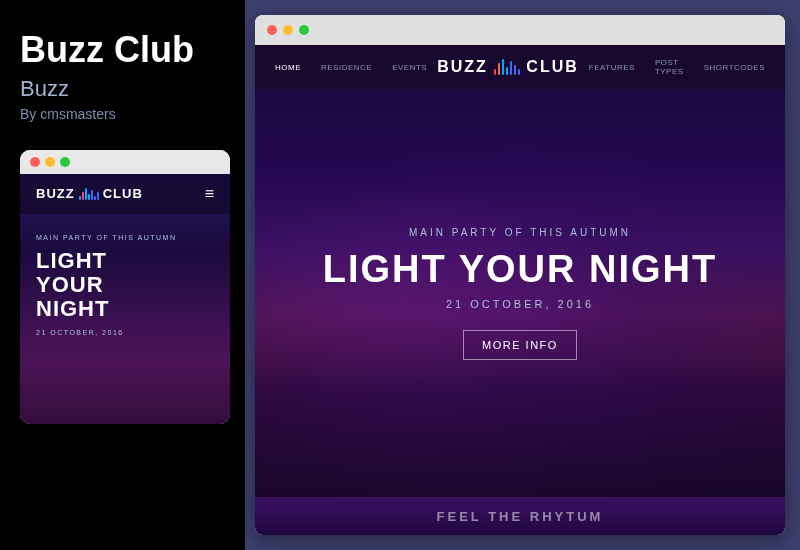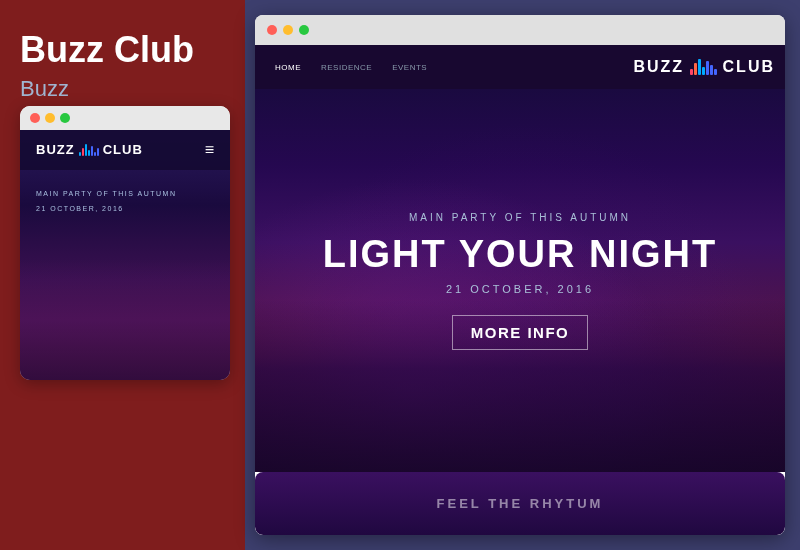--- a/index.html
+++ b/index.html
@@ -9,21 +9,21 @@
       background: #3d3f6e;
       font-family: 'Arial', sans-serif;
       overflow: hidden;
       display: flex;
     }
 
     
     .sidebar {
       width: 245px;
       min-width: 245px;
-      background: #7f1d1d;
+      background: #000000;
       padding: 30px 20px 20px 20px;
       display: flex;
       flex-direction: column;
       gap: 0;
     }
 
     .sidebar-title {
       color: #ffffff;
       font-size: 36px;
       font-weight: 900;
@@ -321,53 +321,52 @@
     .hero-buttons {
       display: flex;
       gap: 12px;
       justify-content: center;
     }
 
     .hero-btn {
       padding: 8px 18px;
       border: 1.5px solid rgba(255,255,255,0.5);
       color: #ffffff;
-      font-size: 15px;
+      font-size: 11px;
       letter-spacing: 1.5px;
       text-transform: uppercase;
       background: transparent;
       cursor: pointer;
-      font-weight: bold;
     }
 
     .desktop-bottom-strip {
       background: linear-gradient(180deg, #3a1060 0%, #200840 100%);
       padding: 12px 20px;
       text-align: center;
-      height: 63px;
+      height: 38px;
       display: flex;
       align-items: center;
       justify-content: center;
-      border-radius: 8px;
     }
 
     .bottom-text {
       color: rgba(255,255,255,0.5);
       font-size: 13px;
       font-weight: 900;
       letter-spacing: 3px;
       text-transform: uppercase;
     }
   </style>
 </head>
 <body>
 
 <div class="sidebar">
   <div class="sidebar-title">Buzz Club</div>
   <div class="sidebar-subtitle">Buzz</div>
+  <div class="sidebar-by">By cmsmasters</div>
 
   <div class="mobile-mockup">
     <div class="mockup-titlebar">
       <span class="dot dot-red"></span>
       <span class="dot dot-yellow"></span>
       <span class="dot dot-green"></span>
     </div>
     <div class="mockup-content">
       <div class="mockup-nav">
         <div class="buzz-club-logo-small">
@@ -380,20 +379,25 @@
             <div class="bar-s" style="height:10px; background:#4466ff"></div>
             <div class="bar-s" style="height:4px; background:#4466ff"></div>
             <div class="bar-s" style="height:8px; background:#4466ff"></div>
           </div>
           <span class="club-text-small">CLUB</span>
         </div>
         <div class="hamburger-icon">≡</div>
       </div>
       <div class="mockup-hero">
         <div class="mockup-hero-sub">MAIN PARTY OF THIS AUTUMN</div>
+        <div class="mockup-hero-title">
+          <span>LIGHT</span><br>
+          <span>YOUR</span><br>
+          <span>NIGHT</span>
+        </div>
         <div class="mockup-hero-date">21 OCTOBER, 2016</div>
       </div>
       <div class="mockup-crowd-overlay"></div>
     </div>
   </div>
 </div>
 
 <div class="main-area">
   <div class="desktop-mockup">
 
@@ -417,20 +421,25 @@
           <div class="bar" style="width:2.5px;height:12px;background:#ff6644;border-radius:1px"></div>
           <div class="bar" style="width:2.5px;height:16px;background:#00aaff;border-radius:1px"></div>
           <div class="bar" style="width:2.5px;height:8px;background:#00aaff;border-radius:1px"></div>
           <div class="bar" style="width:2.5px;height:14px;background:#4466ff;border-radius:1px"></div>
           <div class="bar" style="width:2.5px;height:10px;background:#4466ff;border-radius:1px"></div>
           <div class="bar" style="width:2.5px;height:6px;background:#4466ff;border-radius:1px"></div>
         </div>
         <span class="club-text">CLUB</span>
       </div>
 
+      <div class="nav-links">
+        <span class="nav-link">FEATURES</span>
+        <span class="nav-link">POST TYPES</span>
+        <span class="nav-link">SHORTCODES</span>
+      </div>
     </div>
 
     <div class="desktop-hero">
       <div class="hero-crowd"></div>
       <div class="hero-crowd-silhouette"></div>
       <div class="hero-content">
         <div class="hero-sub">MAIN PARTY OF THIS AUTUMN</div>
         <div class="hero-title">LIGHT YOUR NIGHT</div>
         <div class="hero-date">21 OCTOBER, 2016</div>
         <div class="hero-buttons">

